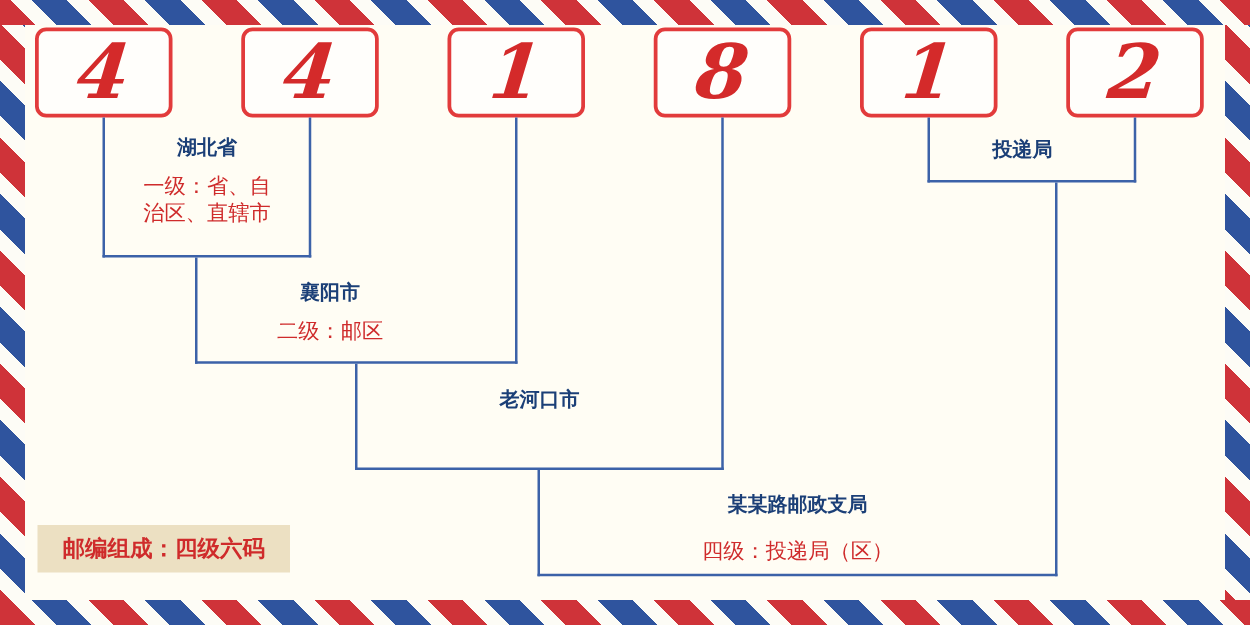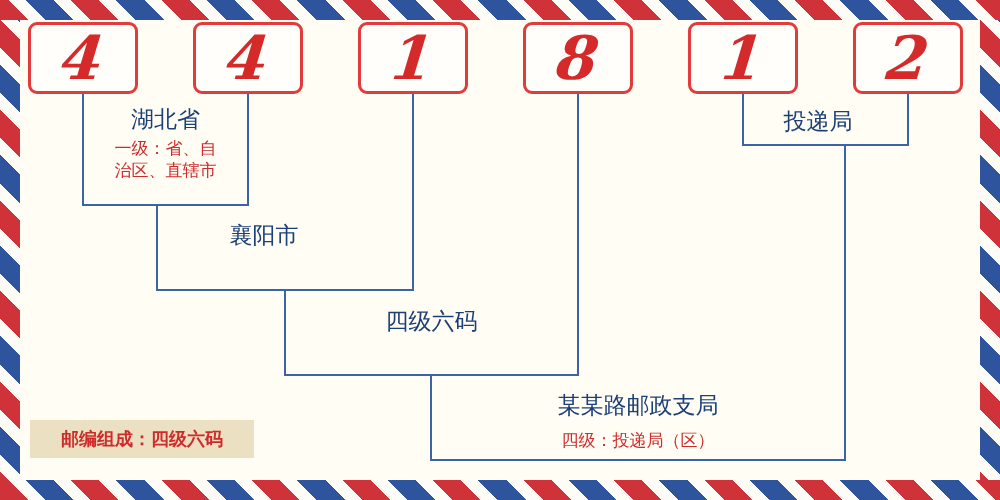--- a/index.html
+++ b/index.html
@@ -43,33 +43,33 @@
     font-style:italic;font-weight:bold;
     font-size:60px;line-height:1;color:var(--digit-red);
     transform:skewX(-6deg);
   }
 
   .vl{position:absolute;width:2px;background:var(--line-blue);}
   .hl{position:absolute;height:2px;background:var(--line-blue);}
 
   .label-block{position:absolute;text-align:center;}
   .label-name{
-    color:var(--label-blue);font-weight:normal;font-size:23px;line-height:26px;
+    color:var(--label-blue);font-weight:bold;font-size:16px;line-height:26px;
     margin:0 0 6px 0;
   }
   .label-desc{
     color:var(--text-red);font-size:17px;line-height:22px;font-weight:normal;
   }
   .label-block.l4 .label-name{margin-bottom:12px;}
 
   .badge{
     position:absolute;left:30px;top:420px;
     background:var(--badge-bg);
     color:var(--text-red);font-weight:bold;font-size:18px;
-    padding:9px 31px;line-height:20px;
+    padding:9px 20px;line-height:20px;
   }
 </style>
 </head>
 <body>
 
 <div class="canvas">
 
   <div class="stripe left"></div>
   <div class="stripe right"></div>
   <div class="stripe top"></div>
@@ -113,24 +113,25 @@
   <div class="hl" style="left:742px;top:144px;width:167px"></div>
 
   <div class="label-block" style="left:82px;top:106px;width:167px">
     <div class="label-name">湖北省</div>
     <div class="label-desc">一级：省、自</div>
     <div class="label-desc">治区、直辖市</div>
   </div>
 
   <div class="label-block" style="left:156px;top:222px;width:216px">
     <div class="label-name">襄阳市</div>
+    <div class="label-desc">二级：邮区</div>
   </div>
 
   <div class="label-block" style="left:284px;top:308px;width:295px">
-    <div class="label-name">四级六码</div>
+    <div class="label-name">老河口市</div>
   </div>
 
   <div class="label-block l4" style="left:430px;top:392px;width:416px">
     <div class="label-name">某某路邮政支局</div>
     <div class="label-desc">四级：投递局（区）</div>
   </div>
 
   <div class="label-block" style="left:742px;top:108px;width:152px">
     <div class="label-name">投递局</div>
   </div>

